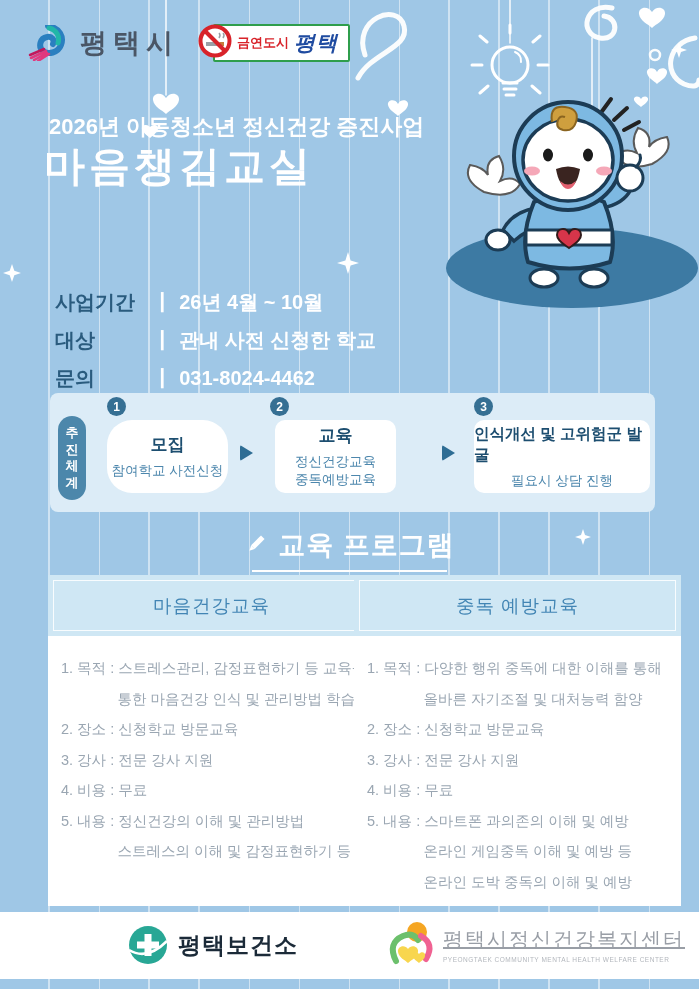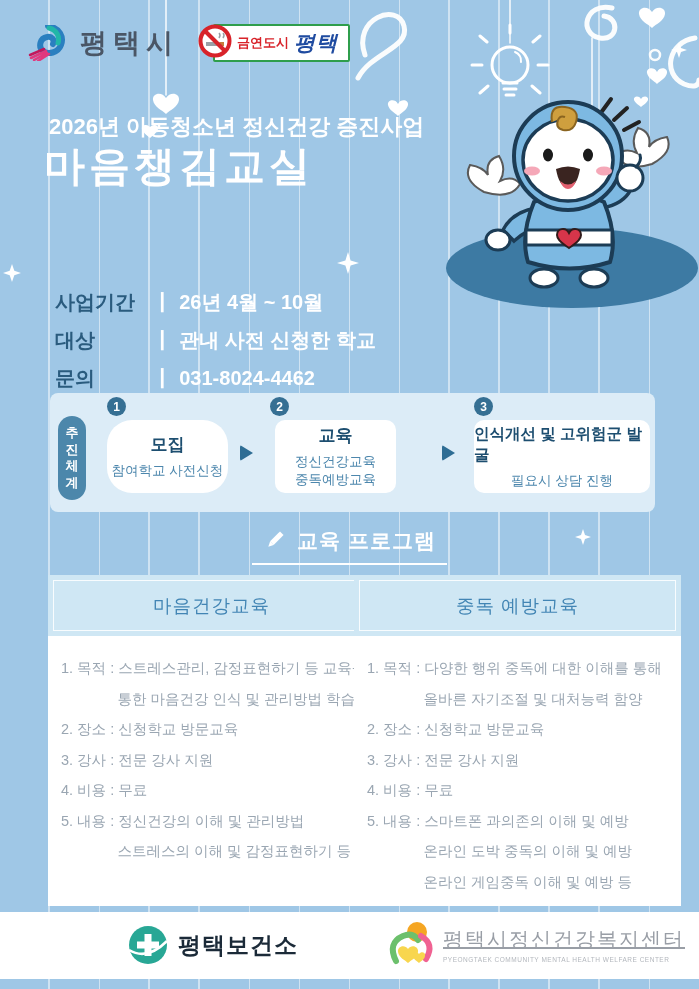--- a/index.html
+++ b/index.html
@@ -51,21 +51,21 @@
   .num{position:absolute;top:4px;width:19px;height:19px;border-radius:50%;background:#356f93;
     color:#fff;font-size:12px;font-weight:bold;display:flex;align-items:center;justify-content:center;}
   .n1{left:57px;} .n2{left:220px;} .n3{left:424px;}
   .arr{position:absolute;top:52px;width:0;height:0;border-top:8px solid transparent;
     border-bottom:8px solid transparent;border-left:13px solid #2e6d94;border-radius:2px;}
   .a1{left:190px;} .a2{left:392px;}
 
   
   .prog-h{position:absolute;top:527px;left:0;width:699px;text-align:center;z-index:3;}
   .prog-h .row{display:inline-flex;align-items:center;gap:12px;}
-  .prog-h .txt{font-size:21px;font-weight:bold;color:#fff;letter-spacing:1px;}
+  .prog-h .txt{font-size:27px;font-weight:bold;color:#fff;letter-spacing:1px;}
   .prog-h .ul{width:195px;height:2px;background:#fff;margin:7px auto 0;}
 
   
   .panel{position:absolute;top:575px;width:327px;height:331px;z-index:3;}
   .pL{left:48px;} .pR{left:354px;}
   .panel-h{height:61px;background:#cfe7f4;position:relative;
     display:flex;align-items:center;justify-content:center;}
   .panel-h::after{content:"";position:absolute;inset:5px;border:1px solid rgba(255,255,255,.85);pointer-events:none;}
   .panel-t{font-size:18.5px;color:#4285b4;letter-spacing:1px;}
   .panel-b{height:270px;background:#fff;box-sizing:border-box;padding:17px 13px;}
@@ -253,22 +253,22 @@
     <div class="panel-h">
       <span class="panel-t">중독 예방교육</span>
     </div>
     <div class="panel-b">
       <div class="pline">1. 목적 : 다양한 행위 중독에 대한 이해를 통해</div>
       <div class="pline">              올바른 자기조절 및 대처능력 함양</div>
       <div class="pline">2. 장소 : 신청학교 방문교육</div>
       <div class="pline">3. 강사 : 전문 강사 지원</div>
       <div class="pline">4. 비용 : 무료</div>
       <div class="pline">5. 내용 : 스마트폰 과의존의 이해 및 예방</div>
+      <div class="pline">              온라인 게임중독 이해 및 예방 등</div>
       <div class="pline">              온라인 도박 중독의 이해 및 예방</div>
-      <div class="pline">              온라인 게임중독 이해 및 예방 등</div>
     </div>
   </div>
 
   <div class="footer">
     <div class="f-left">
       <svg width="40" height="40" viewBox="-20 -20 40 40">
         <circle r="19" fill="#28a795"></circle>
         <path d="M-3.5,-11 h7 v7.5 h7.5 v7 h-7.5 v7.5 h-7 v-7.5 h-7.5 v-7 h7.5 z" fill="#fff"></path>
         <path d="M-19,5 q18,11 38,-9" stroke="#fff" stroke-width="2.5" fill="none"></path>
       </svg>

